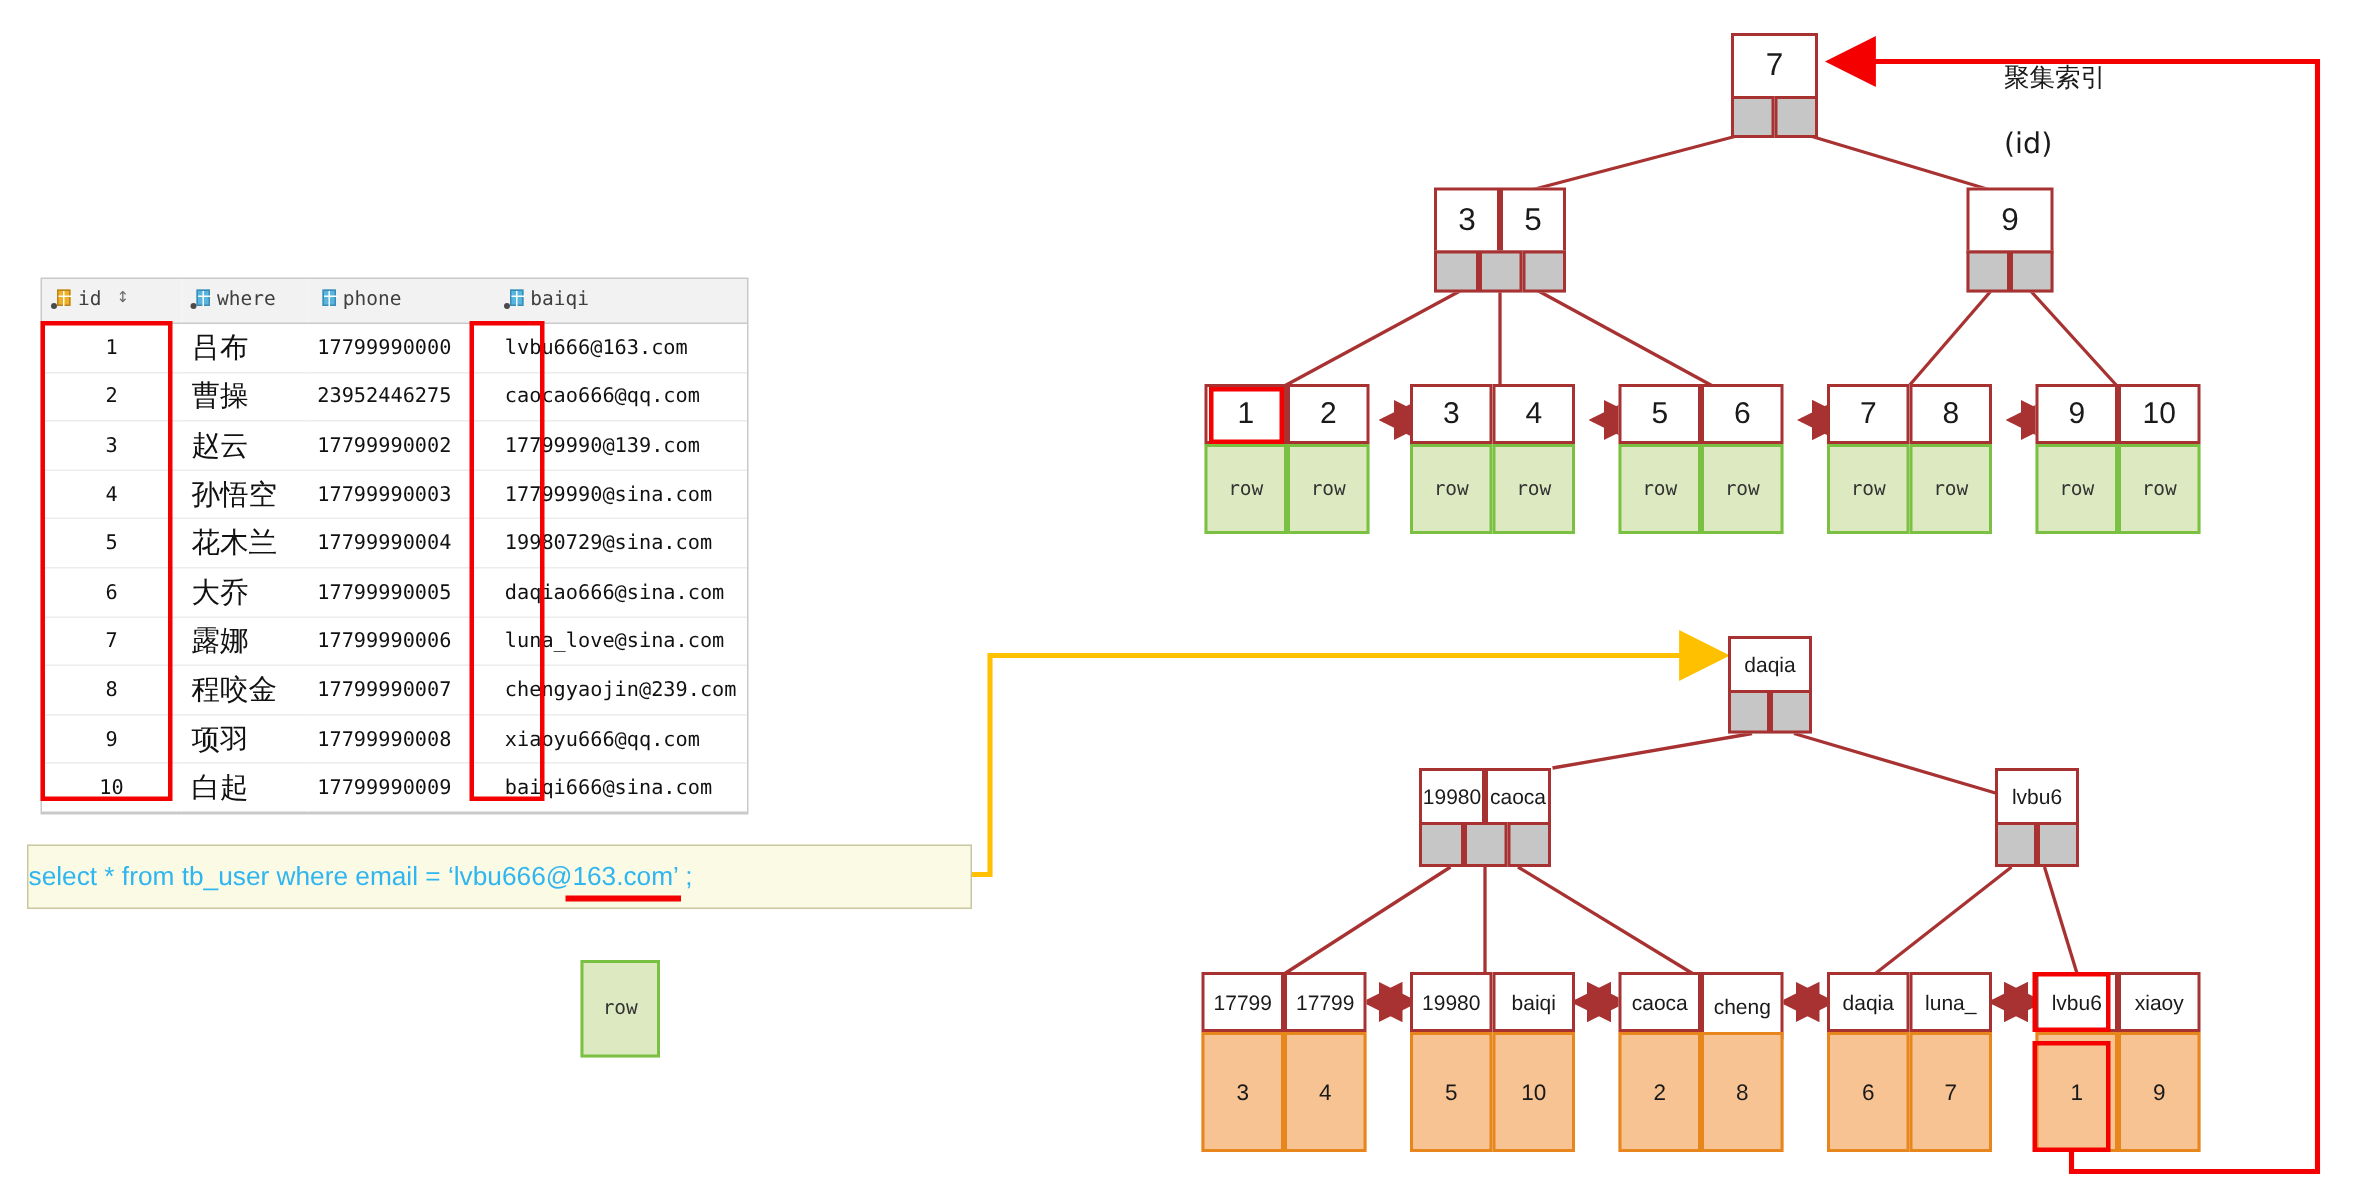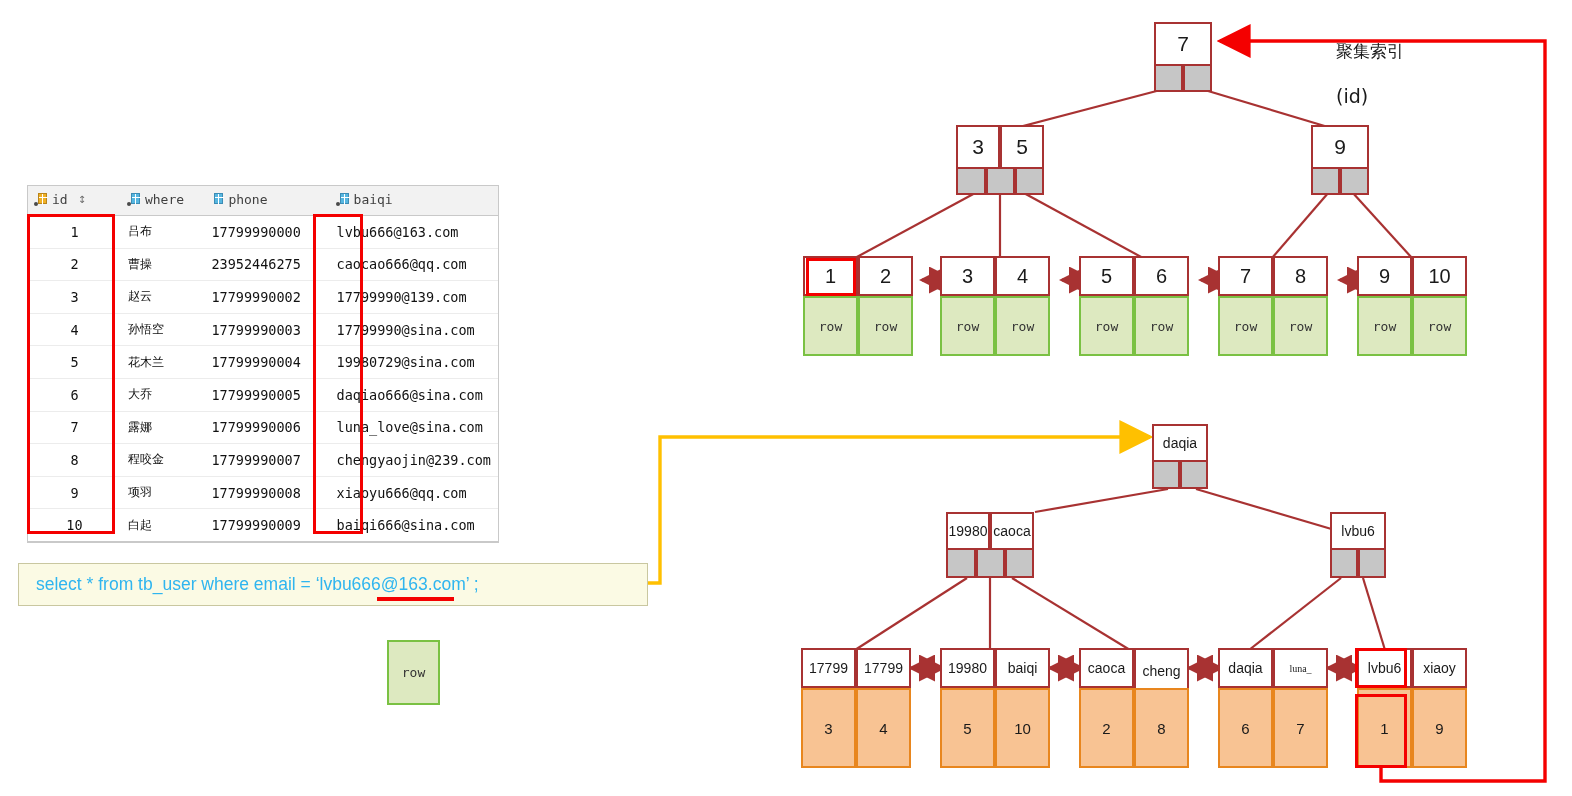--- a/index.html
+++ b/index.html
@@ -13,21 +13,21 @@
   .tbl table{border-collapse:collapse;width:100%;
        font-family:"DejaVu Sans Mono","Liberation Mono",monospace;font-size:13.5px;}
   .tbl thead th{background:#f2f2f2;border-bottom:1px solid #c9c9c9;
        height:29px;font-weight:normal;color:#3f3f3f;padding:0 6px;
        font-family:"DejaVu Sans Mono","Liberation Mono",monospace;font-size:13px;
        text-align:left;white-space:nowrap;}
   .tbl tbody td{border-bottom:1px solid #ececec;height:31.6px;padding:0 7px;
        color:#111;white-space:nowrap;}
   .tbl tbody tr:last-child td{border-bottom:1px solid #c9c9c9;}
   .c-id{width:88px;text-align:center;}
-  .c-name{width:74px;font-family:Liberation Mono, monospace;font-size:12px;}
+  .c-name{width:74px;font-family:Liberation Mono, monospace;font-size:19px;}
   .c-phone{width:118px;}
   .c-email{width:auto;}
   .th-in{display:inline-flex;align-items:center;gap:5px;}
   .colicon{display:inline-block;width:13px;height:13px;position:relative;flex:0 0 auto;}
   .colicon .g{position:absolute;left:4px;top:0;width:9px;height:11px;
        background:#56b6e0;border:1px solid #3c8cb5;box-sizing:border-box;}
   .colicon .g:before{content:"";position:absolute;left:3px;top:0;width:1px;height:11px;background:#fff;}
   .colicon .g:after{content:"";position:absolute;left:0;top:3px;width:9px;height:1px;background:#fff;}
   .colicon .d{position:absolute;left:0;bottom:0;width:4px;height:4px;border-radius:50%;background:#4a4a4a;}
   .colicon.key .g{background:#efb025;border-color:#b9841a;}
@@ -35,21 +35,21 @@
   .colicon.solid .g:before,.colicon.solid .g:after{background:#fff;}
   .sortarrow{display:inline-block;margin-left:5px;color:#6b6b6b;font-size:10px;line-height:10px;
        font-family:"DejaVu Sans","Liberation Sans",sans-serif;}
 
   
   .hl{position:absolute;border:3px solid #f40000;box-sizing:border-box;pointer-events:none;}
 
   
   .sqlbox{position:absolute;left:18px;top:563px;width:630px;height:43px;
      background:#fbfae4;border:1px solid #c9c7a0;box-sizing:border-box;
-     display:flex;align-items:center;padding-left:17px;}
+     display:flex;align-items:center;}
   .sqltext{color:#2fb5ef;font-size:17.5px;font-family:"Liberation Sans",sans-serif;white-space:nowrap;}
   .sql-underline{position:absolute;left:377px;top:597px;width:77px;height:4px;background:#f40000;}
   .keycell{position:absolute;box-sizing:border-box;border:2px solid #a83232;background:#fff;
      display:flex;align-items:center;justify-content:center;color:#1a1a1a;
      font-family:"Liberation Sans",sans-serif;}
   .ptrcell{position:absolute;box-sizing:border-box;border:2px solid #a83232;background:#c6c6c6;}
   .rowcell{position:absolute;box-sizing:border-box;border:2px solid #7ac143;background:#dde9c0;
      display:flex;align-items:center;justify-content:center;
      font-family:"DejaVu Sans Mono","Liberation Mono",monospace;font-size:13px;color:#333;}
   .idcell{position:absolute;box-sizing:border-box;border:2px solid #e8861e;background:#f8c393;
@@ -317,21 +317,21 @@
       <div class="keycell" style="left: 940px; top: 648px; width: 55px; height: 40px; font-size: 14px;">19980</div>
       <div class="idcell" style="left: 940px; top: 688px; width: 55px; height: 80px;">5</div>
       <div class="keycell" style="left: 995px; top: 648px; width: 55px; height: 40px; font-size: 14px;">baiqi</div>
       <div class="idcell" style="left: 995px; top: 688px; width: 55px; height: 80px;">10</div>
       <div class="keycell" style="left: 1079px; top: 648px; width: 55px; height: 40px; font-size: 14px;">caoca</div>
       <div class="idcell" style="left: 1079px; top: 688px; width: 55px; height: 80px;">2</div>
       <div class="keycell" style="left: 1134px; top: 648px; width: 55px; height: 45px; font-size: 14px;">cheng</div>
       <div class="idcell" style="left: 1134px; top: 688px; width: 55px; height: 80px;">8</div>
       <div class="keycell" style="left: 1218px; top: 648px; width: 55px; height: 40px; font-size: 14px;">daqia</div>
       <div class="idcell" style="left: 1218px; top: 688px; width: 55px; height: 80px;">6</div>
-      <div class="keycell" style="left: 1273px; top: 648px; width: 55px; height: 40px; font-size: 10px; font-family: Liberation Serif, serif;">luna_</div>
+      <div class="keycell" style="left: 1273px; top: 648px; width: 55px; height: 40px; font-size: 14px;">luna_</div>
       <div class="idcell" style="left: 1273px; top: 688px; width: 55px; height: 80px;">7</div>
       <div class="keycell" style="left: 1357px; top: 648px; width: 55px; height: 40px; font-size: 14px;">lvbu6</div>
       <div class="idcell" style="left: 1357px; top: 688px; width: 55px; height: 80px;">1</div>
       <div class="keycell" style="left: 1412px; top: 648px; width: 55px; height: 40px; font-size: 14px;">xiaoy</div>
       <div class="idcell" style="left: 1412px; top: 688px; width: 55px; height: 80px;">9</div>
     </div>
   <div class="redmark" style="left:1355px;top:648px;width:52px;height:40px;"></div>
   <div class="redmark" style="left:1355px;top:694px;width:52px;height:74px;"></div>
 
 </div>

